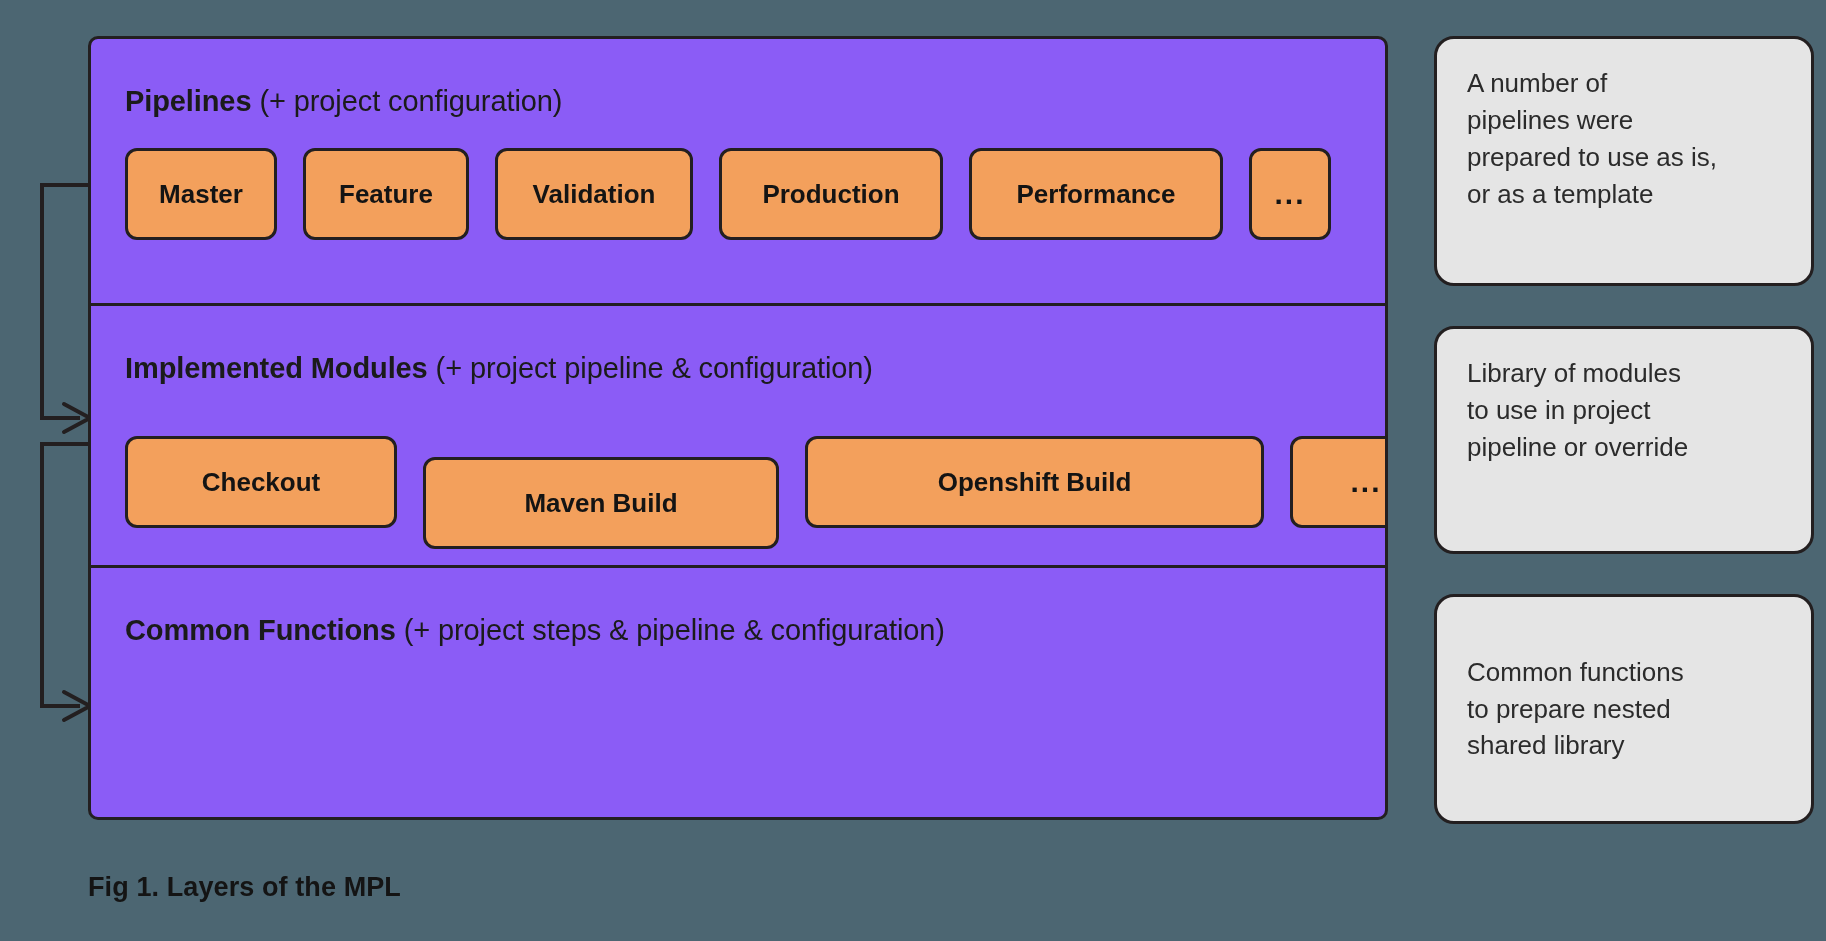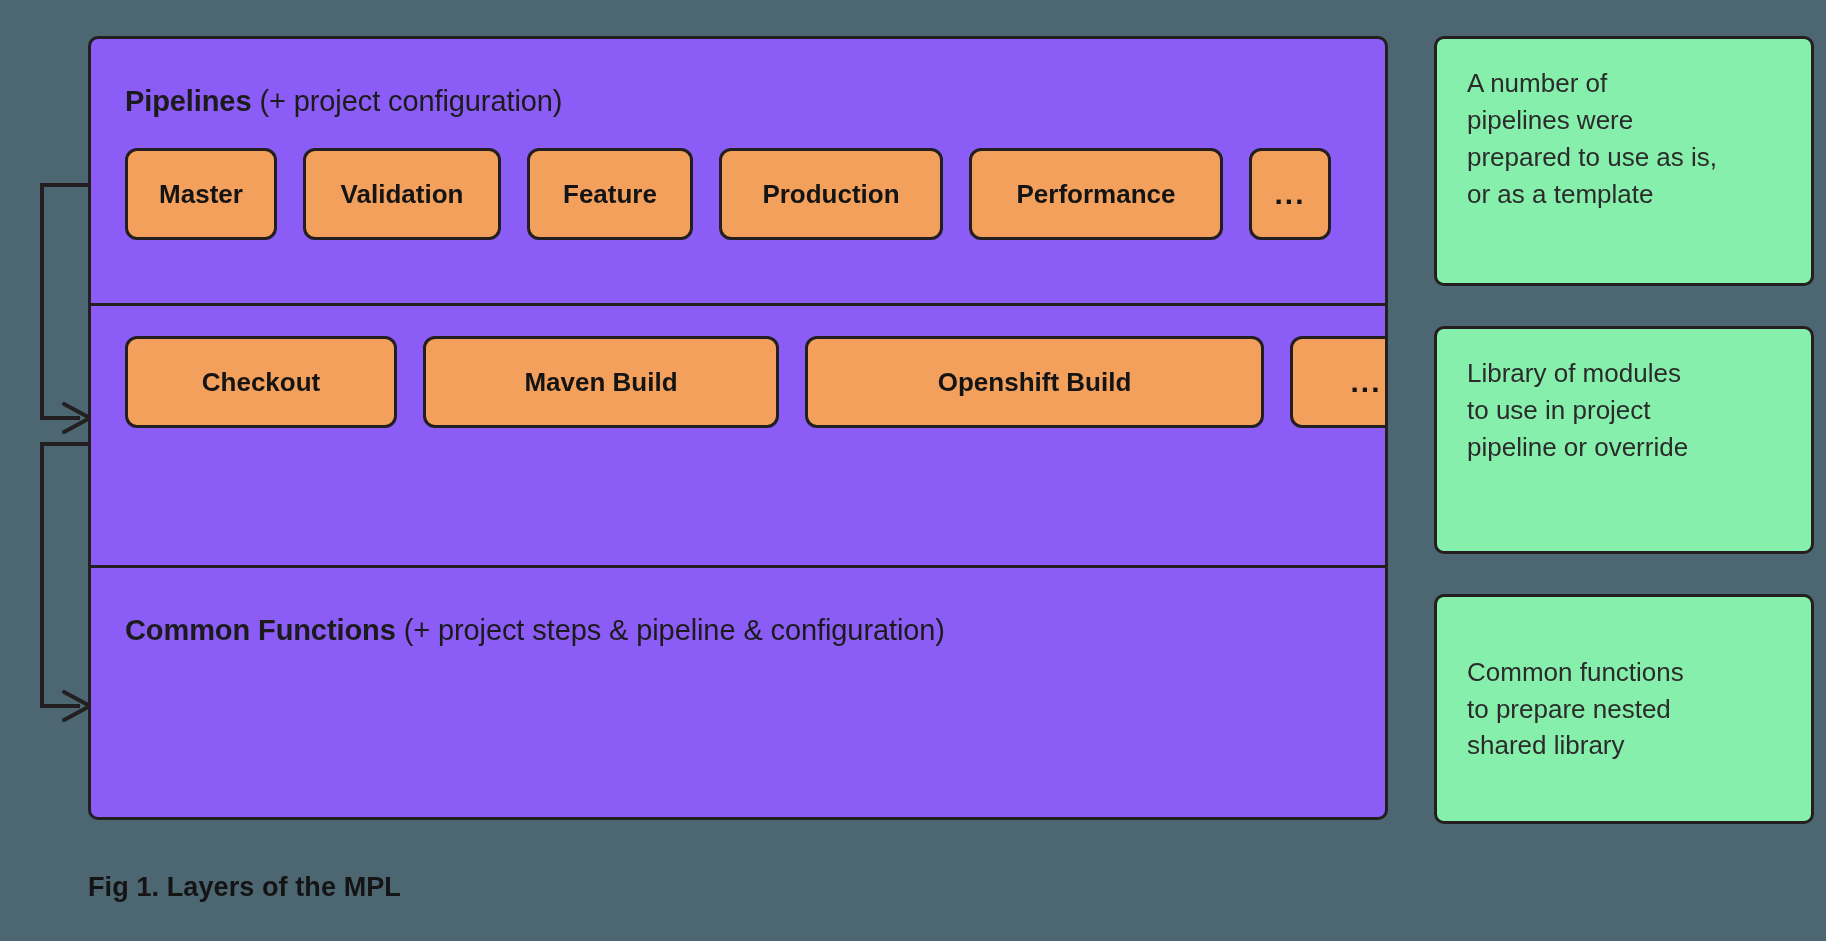--- a/index.html
+++ b/index.html
@@ -87,32 +87,32 @@
   
   .chip.p-master      { width: 152px; }
   .chip.p-feature     { width: 166px; }
   .chip.p-validation  { width: 198px; }
   .chip.p-performance { width: 254px; }
   .chip.p-production  { width: 224px; }
   .chip.p-ellipsis    { width: 82px; font-size: 30px; letter-spacing: 2px; }
 
   
   .chip.m-checkout    { width: 272px; }
-  .chip.m-maven       { width: 356px; }
+  .chip.m-maven       { width: 356px; margin-top: 42px; }
   .chip.m-openshift   { width: 459px; }
   .chip.m-ellipsis    { width: 152px; font-size: 30px; letter-spacing: 2px; }
 
   
   .note {
     position: absolute;
     left: 1434px;
     width: 380px;
-    background: #86efac;
+    background: #e5e5e5;
     border: 3px solid #231f20;
-    border-radius: 10px;
+    border-radius: 20px;
     padding: 26px 30px;
     font-size: 26px;
     line-height: 1.42;
     color: #2b2b2b;
   }
   .note.note-1 { top: 36px;  height: 250px; }
   .note.note-2 { top: 326px; height: 228px; display:flex; align-items:flex-start; }
   .note.note-3 { top: 594px; height: 230px; display:flex; align-items:center; }
 
   .note p { white-space: pre-line; }
@@ -145,29 +145,32 @@
 </svg>
 
 <div class="main-panel">
 
   <div class="layer pipelines">
     <div class="layer-title">
       <span class="strong">Pipelines</span><span class="light"> (+ project configuration)</span>
     </div>
     <div class="chip-row">
       <div class="chip p-master">Master</div>
+      <div class="chip p-feature">Feature</div>
       <div class="chip p-validation">Validation</div>
-      <div class="chip p-feature">Feature</div>
       <div class="chip p-production">Production</div>
       <div class="chip p-performance">Performance</div>
       <div class="chip p-ellipsis">...</div>
     </div>
   </div>
 
   <div class="layer modules">
+    <div class="layer-title">
+      <span class="strong">Implemented Modules</span><span class="light"> (+ project pipeline &amp; configuration)</span>
+    </div>
     <div class="chip-row">
       <div class="chip m-checkout">Checkout</div>
       <div class="chip m-maven">Maven Build</div>
       <div class="chip m-openshift">Openshift Build</div>
       <div class="chip m-ellipsis">...</div>
     </div>
   </div>
 
   <div class="layer commonfns">
     <div class="layer-title">

